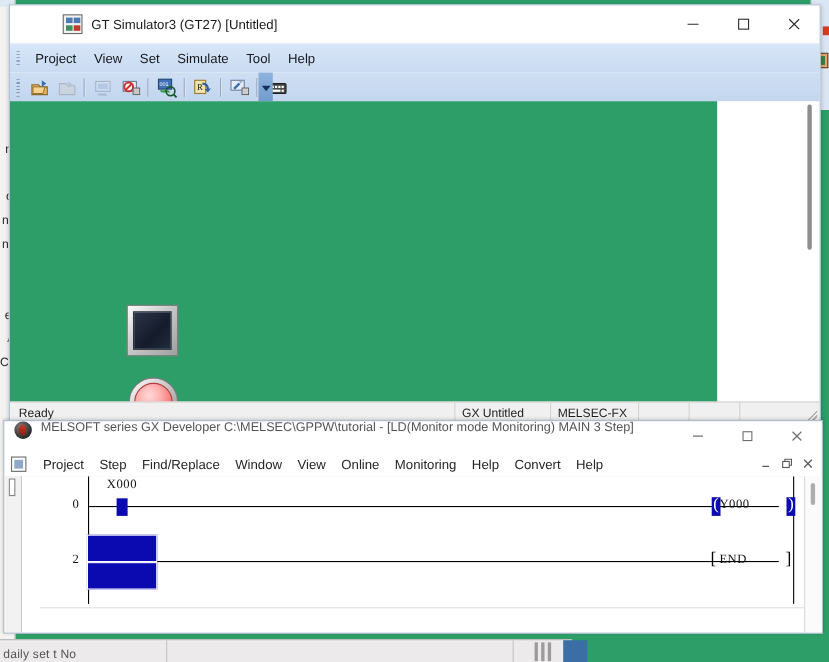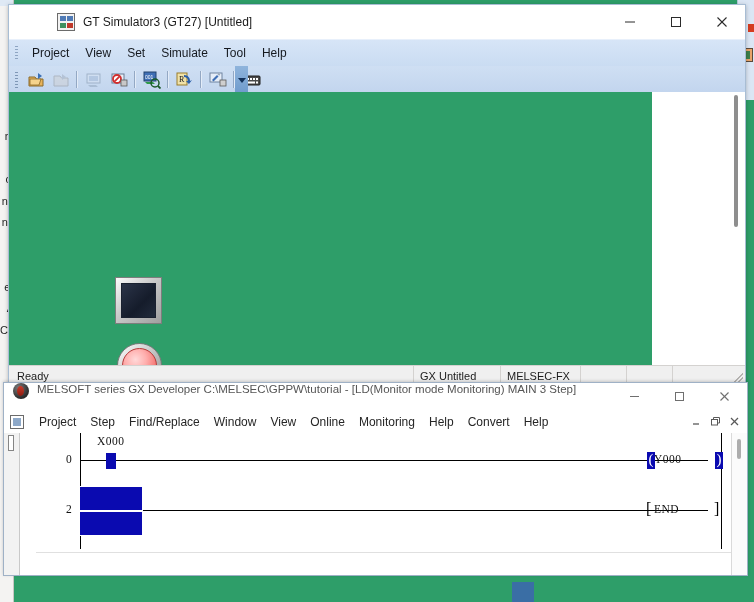--- a/index.html
+++ b/index.html
@@ -551,20 +551,28 @@
   </div>
 
   <div class="bg-right-window">
     <div class="bg-right-dots"></div>
     <div class="bg-right-redicon"></div>
     <div class="bg-right-icon2">
         <i></i>
       </div>
   </div>
 
+  <div class="bg-bottom-bar">
+    <div class="bg-bottom-text">daily set t No</div>
+    <div class="bg-bottom-sep" style="left:151px"></div>
+    <div class="bg-bottom-sep" style="left:466px"></div>
+    <div class="bg-bottom-scroll" style="left:486px"></div>
+    <div class="bg-bottom-scroll" style="left:492px"></div>
+    <div class="bg-bottom-scroll" style="left:498px"></div>
+  </div>
   <div class="bg-bottom-blue"></div>
 
   <div class="gt-window">
 
     <div class="gt-titlebar">
       <div class="gt-app-icon"></div>
       <div class="gt-title-text">GT Simulator3 (GT27)  [Untitled]</div>
       <div class="gt-wbtns">
         <div class="gt-wbtn">
           <svg width="12" height="12" viewBox="0 0 12 12">

